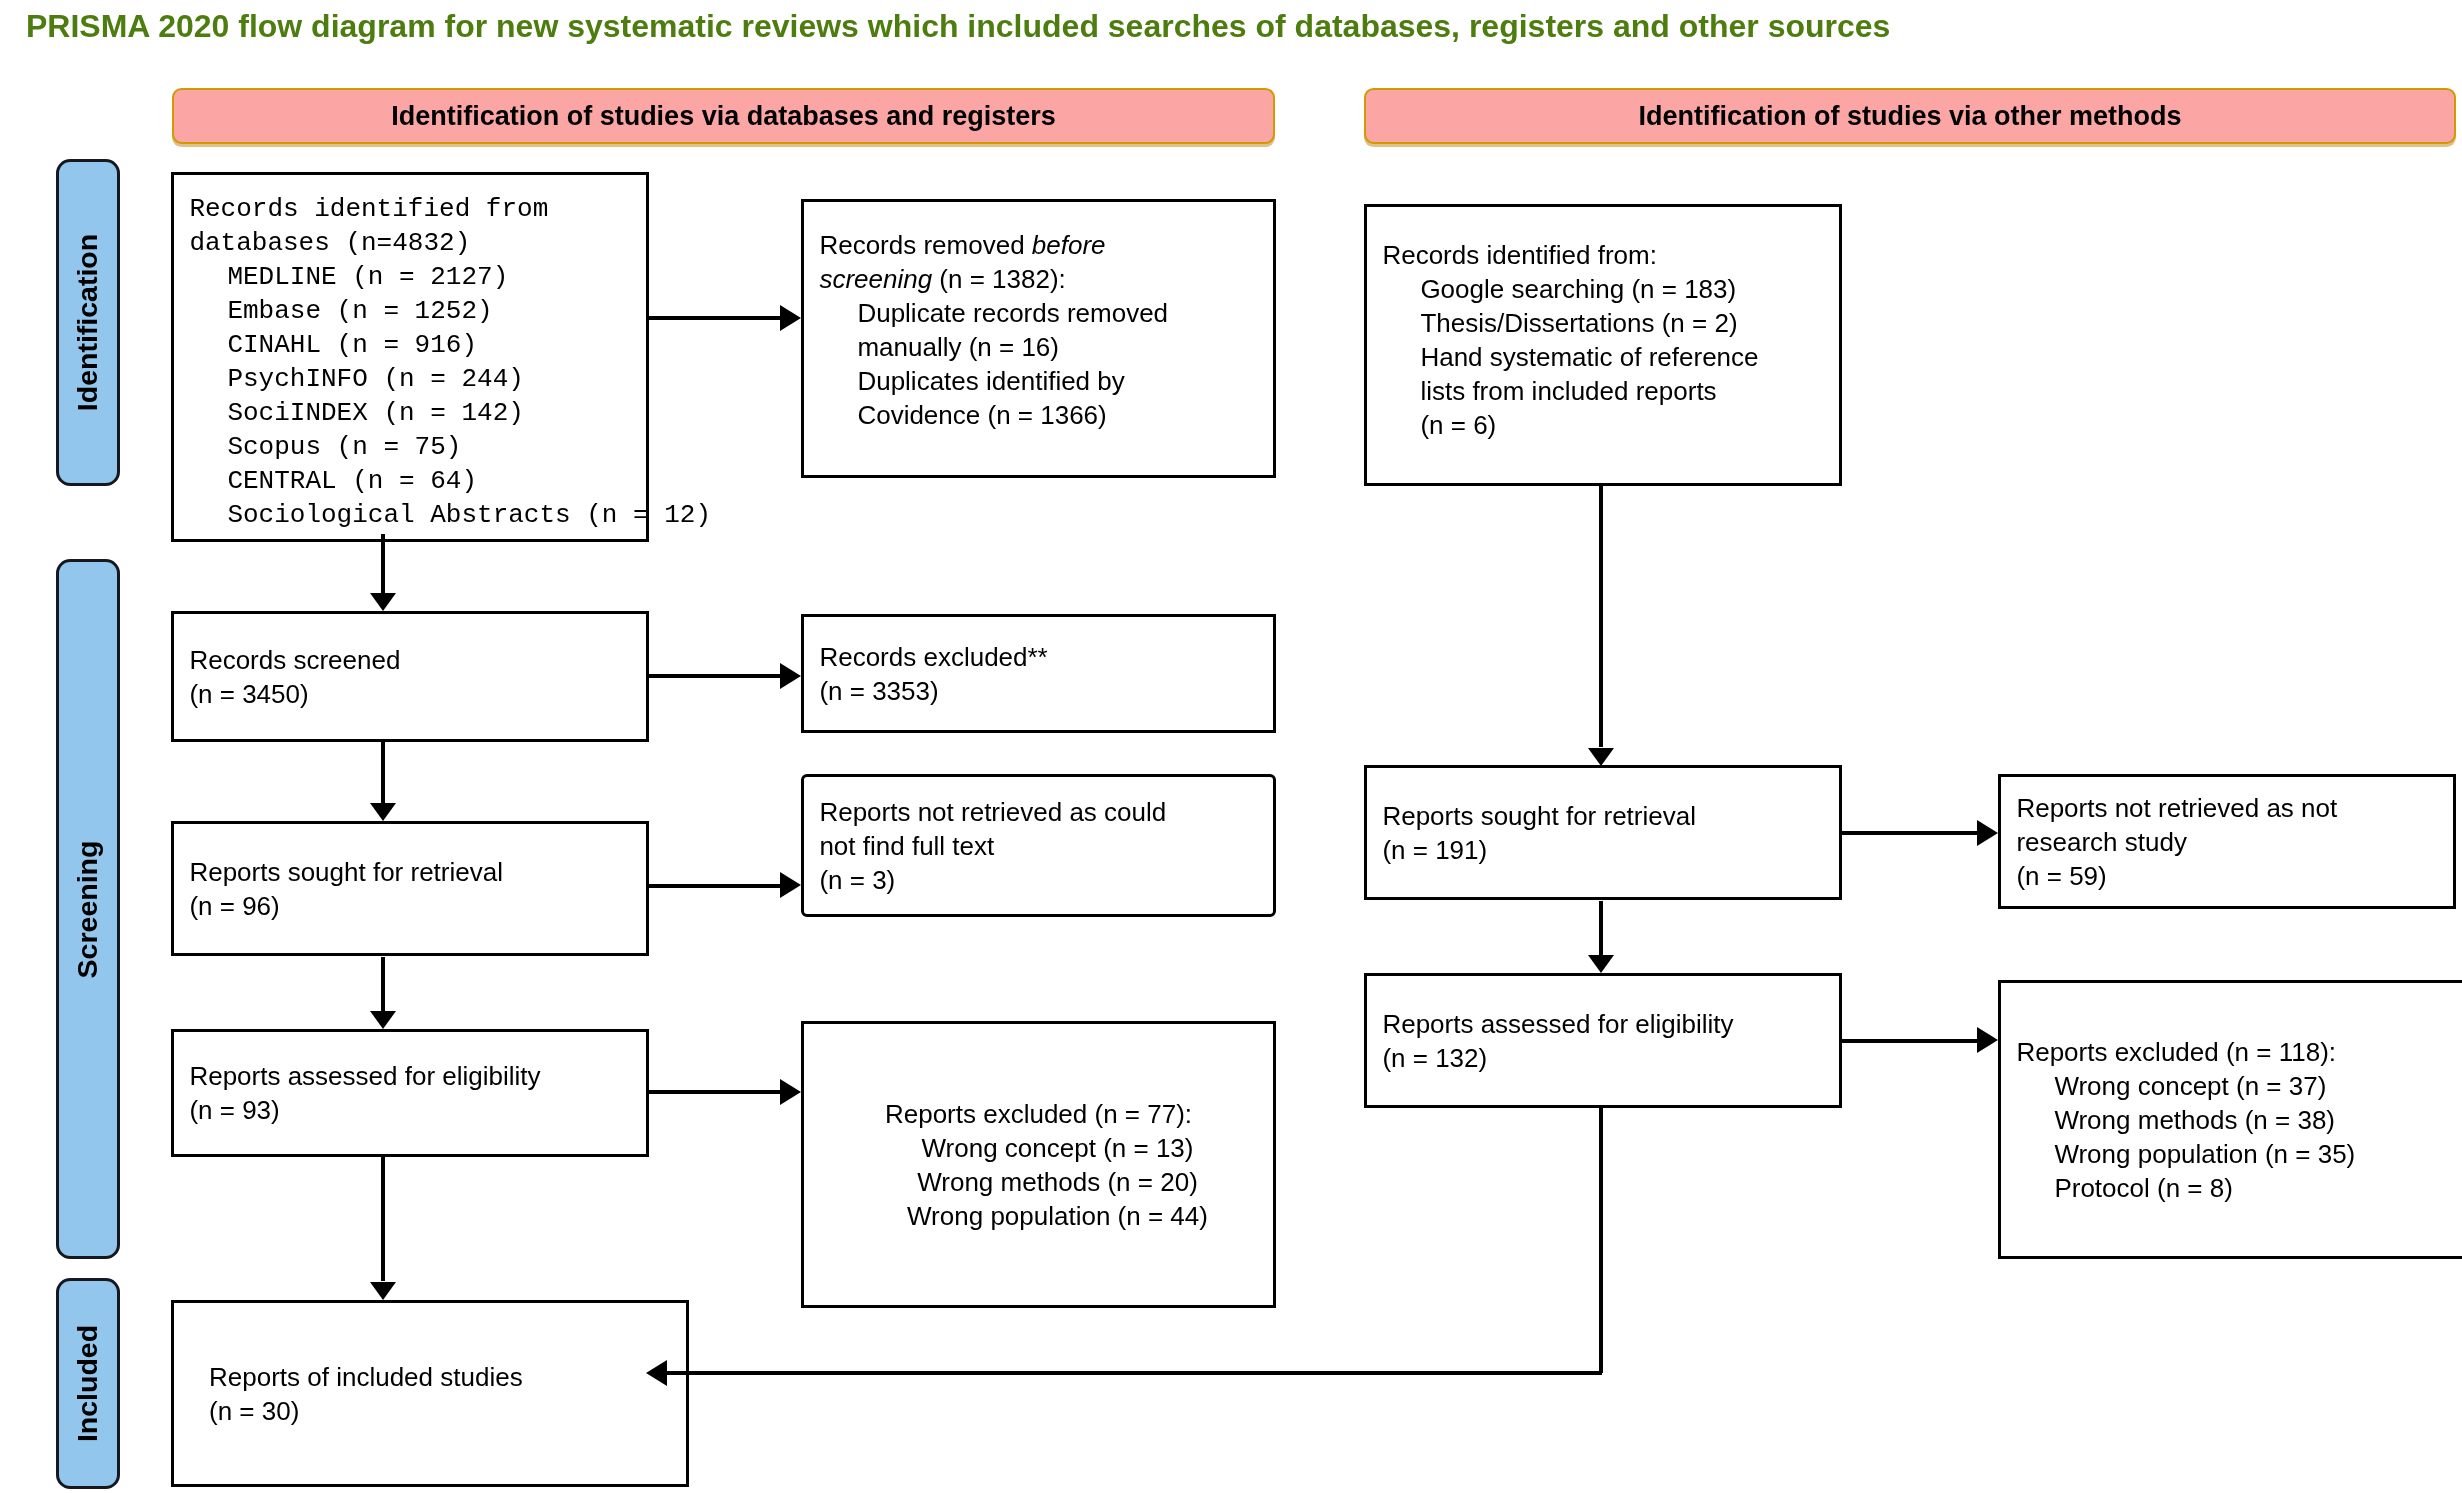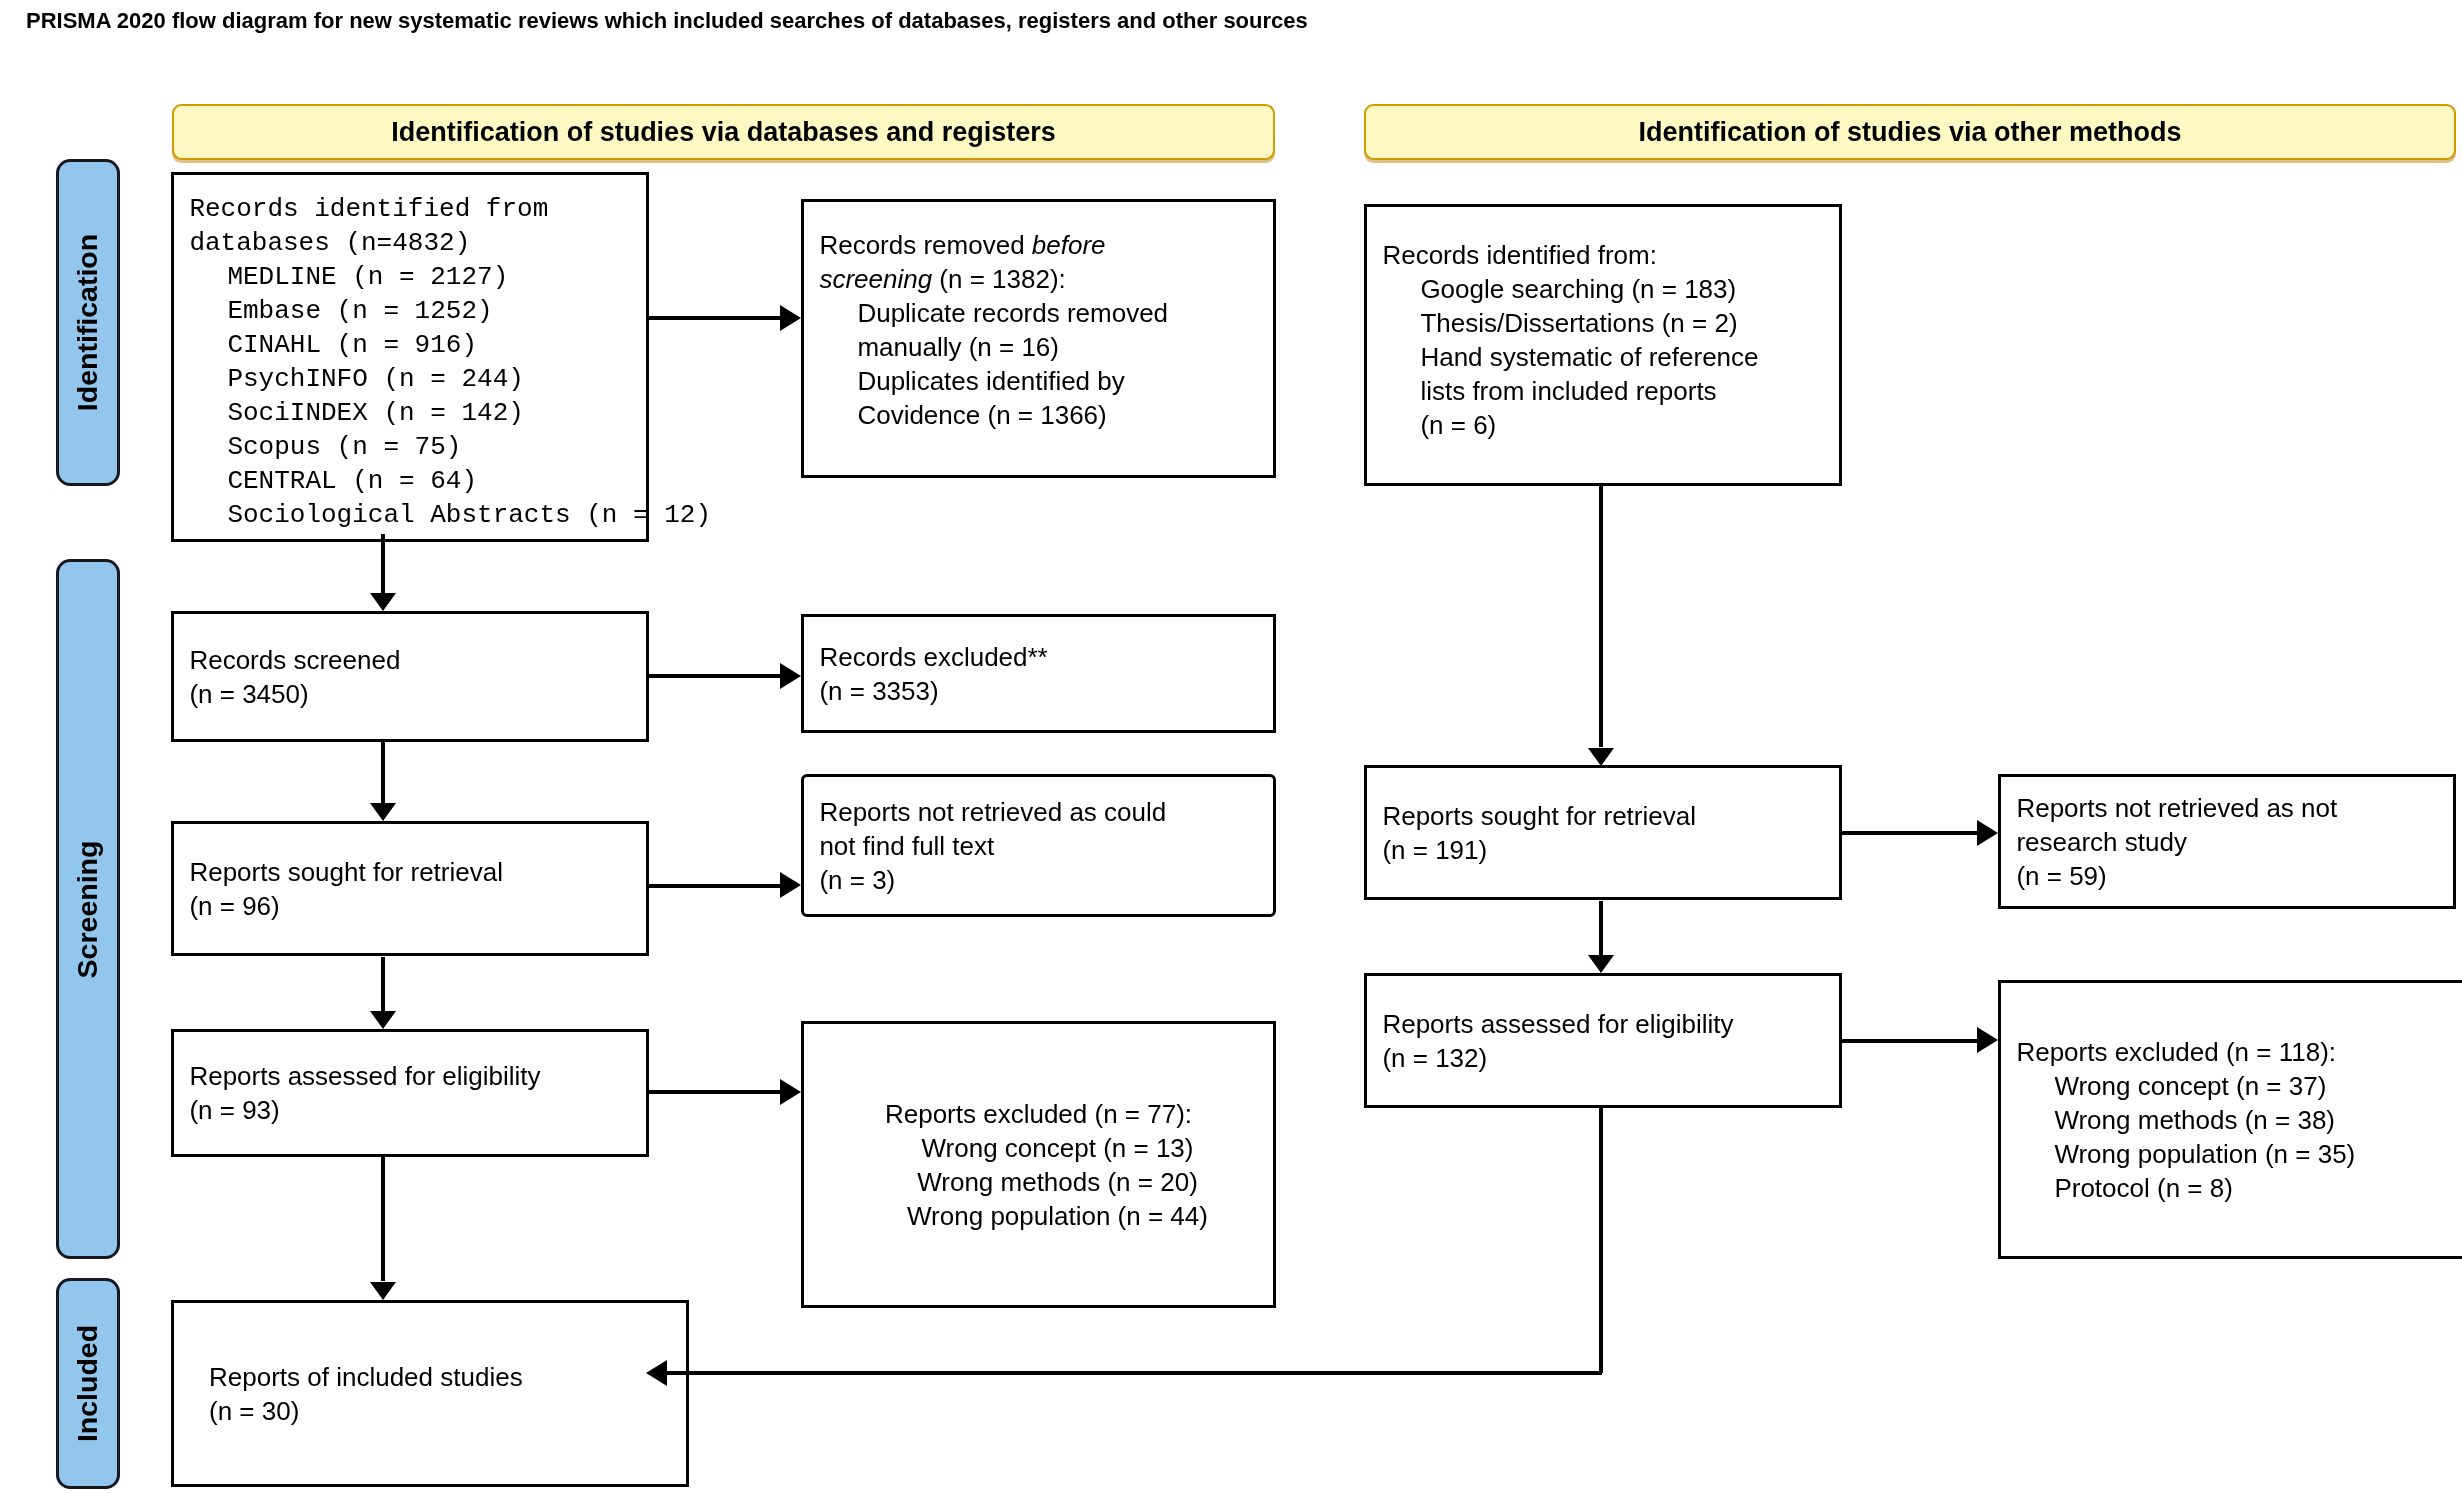--- a/index.html
+++ b/index.html
@@ -6,30 +6,29 @@
   #canvas{
     position:relative;
     width:2462px;height:1493px;
     background:#ffffff;
     font-family:"Liberation Sans", sans-serif;
     color:#000;
     overflow:hidden;
   }
   .title{
     position:absolute;left:26px;top:8.3px;
-    font-size:22px;font-weight:bold;color:#000000;
+    font-size:32px;font-weight:bold;color:#4d7c0f;
     white-space:nowrap;
   }
   .hdr{
     position:absolute;top:88px;height:56px;
-    background:#fef9c3;border:2.4px solid #D29A00;border-radius:9.5px;
+    background:#fca5a5;border:2.4px solid #D29A00;border-radius:9.5px;
     display:flex;align-items:center;justify-content:center;
     font-weight:bold;font-size:27px;box-sizing:border-box;
     box-shadow:0 3px 0 rgba(180,120,0,.45);
-    margin-top:16px;
   }
   .stage{
     position:absolute;left:56px;width:64px;
     background:#92C6EC;border:3.6px solid #15191f;border-radius:14.3px;
     display:flex;align-items:center;justify-content:center;
     box-sizing:border-box;
   }
   .stage span{
     transform:rotate(-90deg);white-space:nowrap;
     font-weight:bold;font-size:28.5px;color:#000;

